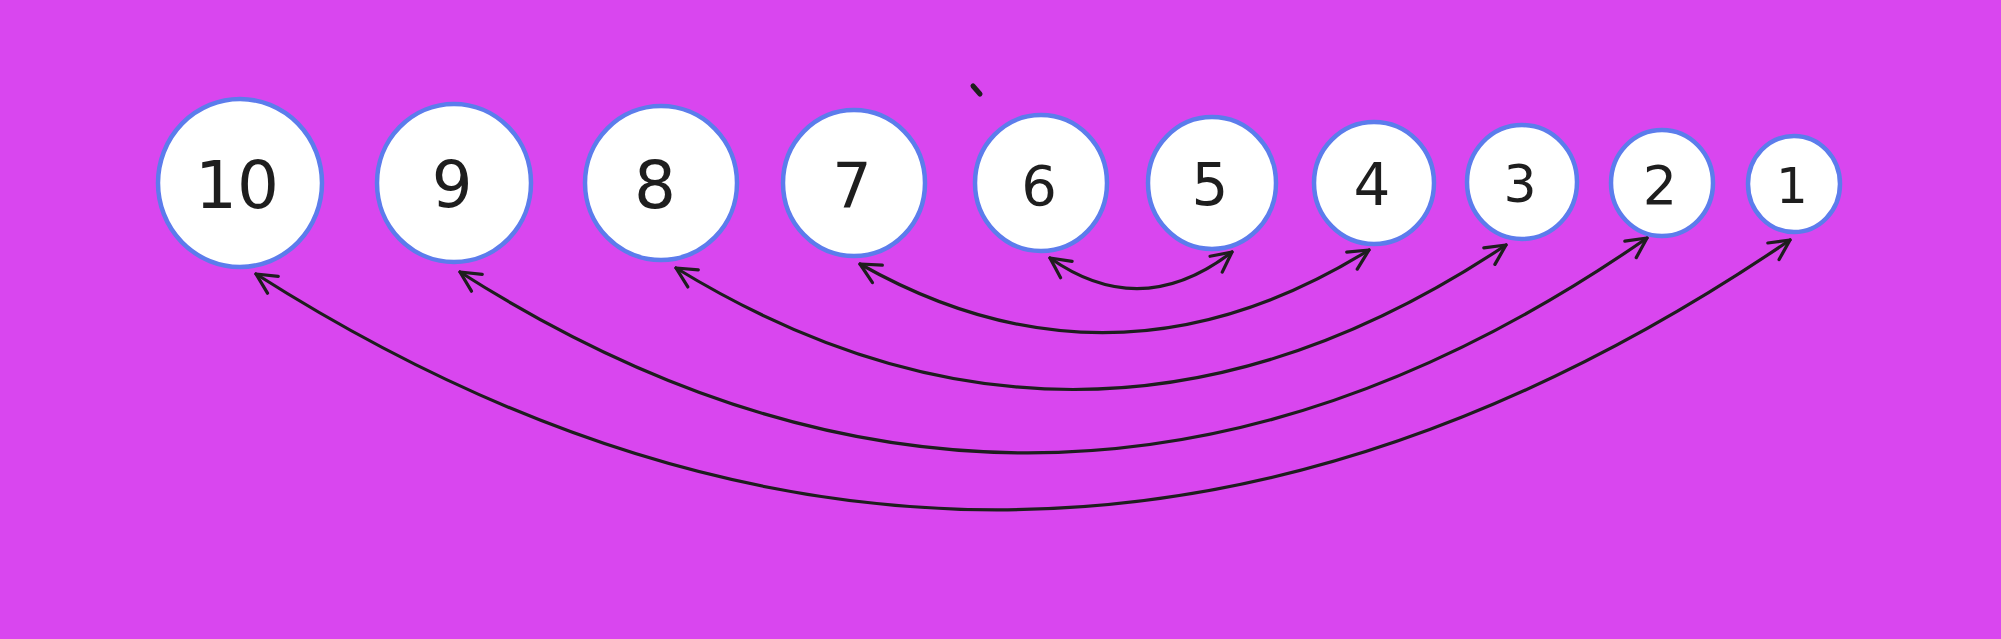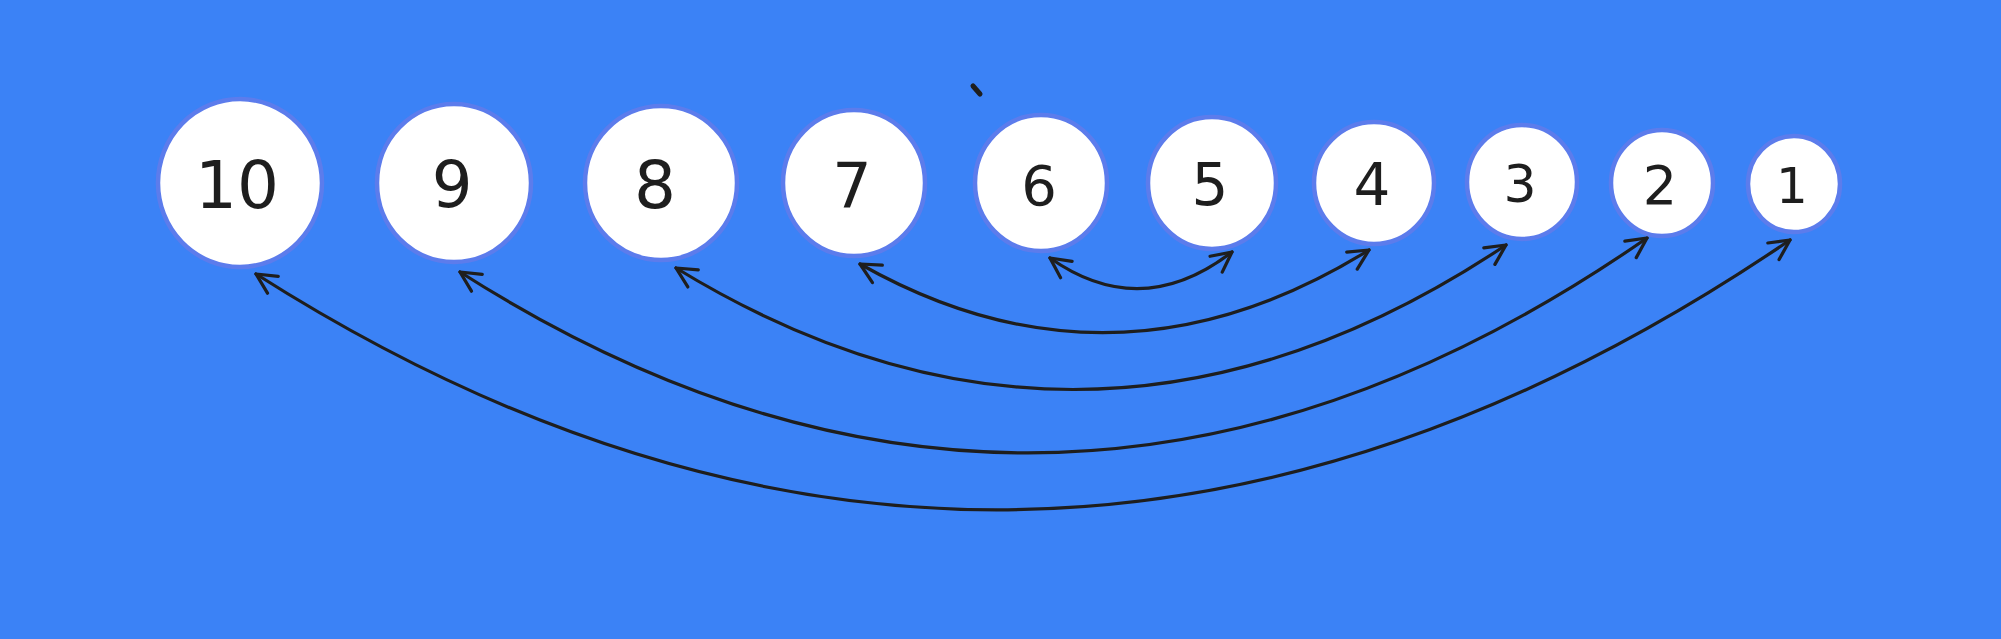--- a/index.html
+++ b/index.html
@@ -8,21 +8,21 @@
     background: #ffffff;
     width: 2001px;
     height: 639px;
     overflow: hidden;
     font-family: "DejaVu Sans", sans-serif;
   }
   .canvas-wrap {
     position: relative;
     width: 2001px;
     height: 639px;
-    background: #3b82f6;
+    background: #d946ef;
   }
   svg { display: block; }
   .node-circle {
     fill: #ffffff;
     stroke: #5c7cec;
     stroke-width: 4.5;
   }
   .node-label {
     fill: #1e1e1e;
     text-anchor: middle;

